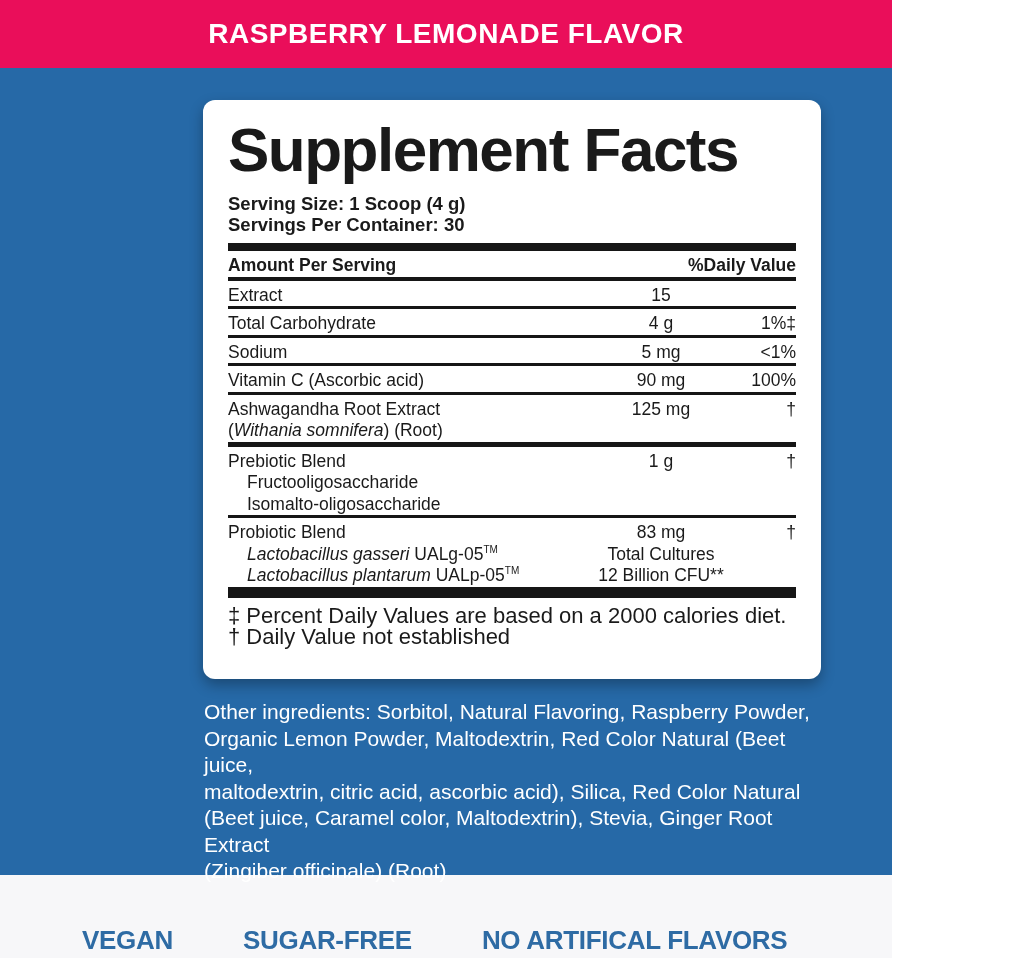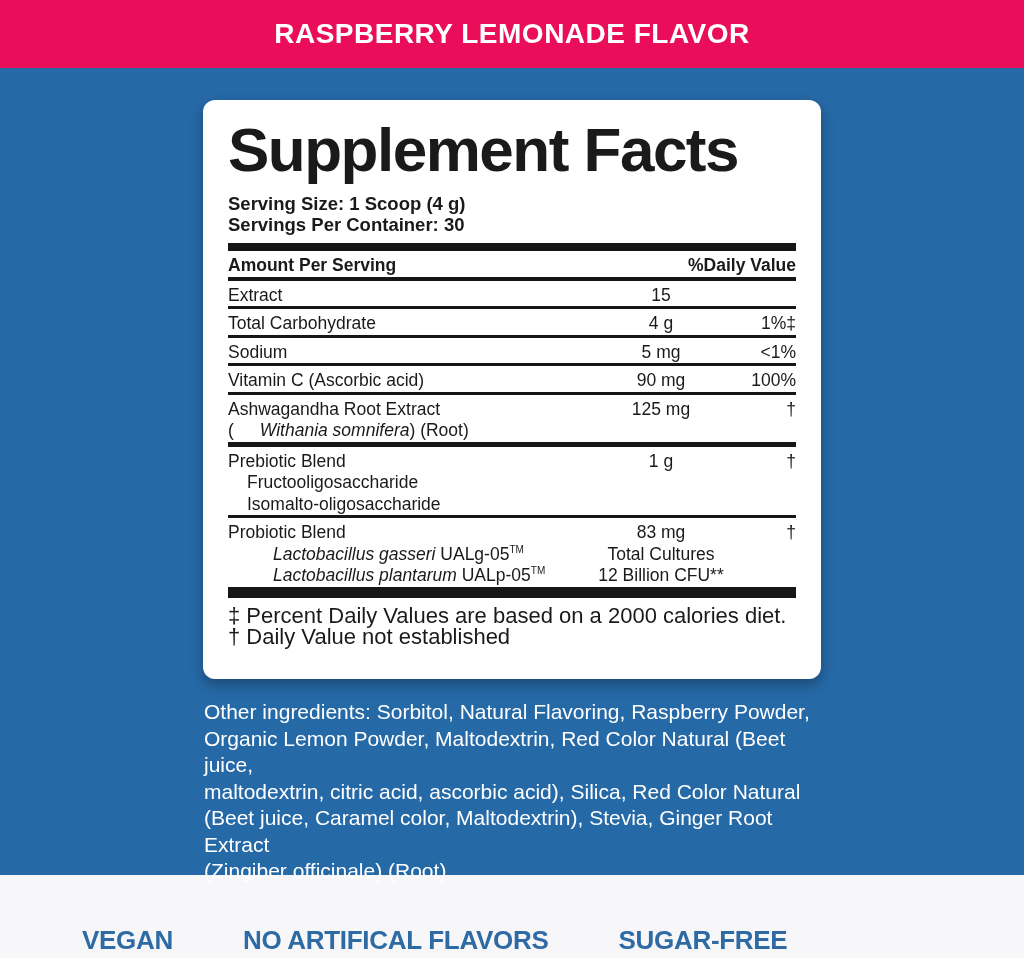--- a/index.html
+++ b/index.html
@@ -1,19 +1,19 @@
 <!DOCTYPE html>
 <html><head>
 <meta charset="utf-8">
 <style>
   * { margin: 0; padding: 0; box-sizing: border-box; }
   html, body { width: 1024px; height: 958px; overflow: hidden; }
   body { font-family: "Liberation Sans", sans-serif; }
 
-  .page { position: relative; width: 1024px; height: 958px; background: #2669A7; }
+  .page { position: relative; width: 892px; height: 958px; background: #2669A7; }
 
   
   .flavor-banner {
     height: 68px; background: #EA0E5A;
     display: flex; align-items: center; justify-content: center;
   }
   .flavor-banner span {
     color: #ffffff; font-weight: bold; font-size: 28px; letter-spacing: 0.5px;
   }
 
@@ -40,21 +40,21 @@
   .d3   { height: 3px; background: #161616; }
   .d4   { height: 4px; background: #161616; }
   .d5   { height: 5px; background: #161616; }
 
   .row { display: flex; align-items: flex-start; padding: 4px 0 0; font-size: 17.5px; line-height: 21.5px; }
   .row.head { font-weight: bold; justify-content: space-between; }
   .c-name { flex: 1 1 auto; }
   .c-amt  { flex: 0 0 150px; text-align: center; }
   .c-dv   { flex: 0 0 60px;  text-align: right; white-space: nowrap; }
   .sub    { padding-left: 19px; }
-  .lat    { font-style: italic; margin-left: 26px; }
+  .lat    { font-style: italic; }
   sup.tm  { font-size: 10px; vertical-align: super; line-height: 0; }
 
   .footnotes { margin-top: 7px; font-size: 22px; line-height: 21.5px; }
 
   
   .other-ing {
     position: absolute; left: 204px; top: 631px; width: 632px;
     color: #ffffff; font-size: 21px; line-height: 26.5px;
     white-space: pre-line;
   }
@@ -170,17 +170,17 @@
 
     <p class="other-ing">Other ingredients: Sorbitol, Natural Flavoring, Raspberry Powder,
 Organic Lemon Powder, Maltodextrin, Red Color Natural (Beet juice,
 maltodextrin, citric acid, ascorbic acid), Silica, Red Color Natural
 (Beet juice, Caramel color, Maltodextrin), Stevia, Ginger Root Extract
 (Zingiber officinale) (Root)</p>
   </section>
 
   <footer class="footer">
     <span class="badge">VEGAN</span>
+    <span class="badge">SUGAR-FREE</span>
     <span class="badge">NO ARTIFICAL FLAVORS</span>
-    <span class="badge">SUGAR-FREE</span>
   </footer>
 
 </div>
 
 </body></html>

